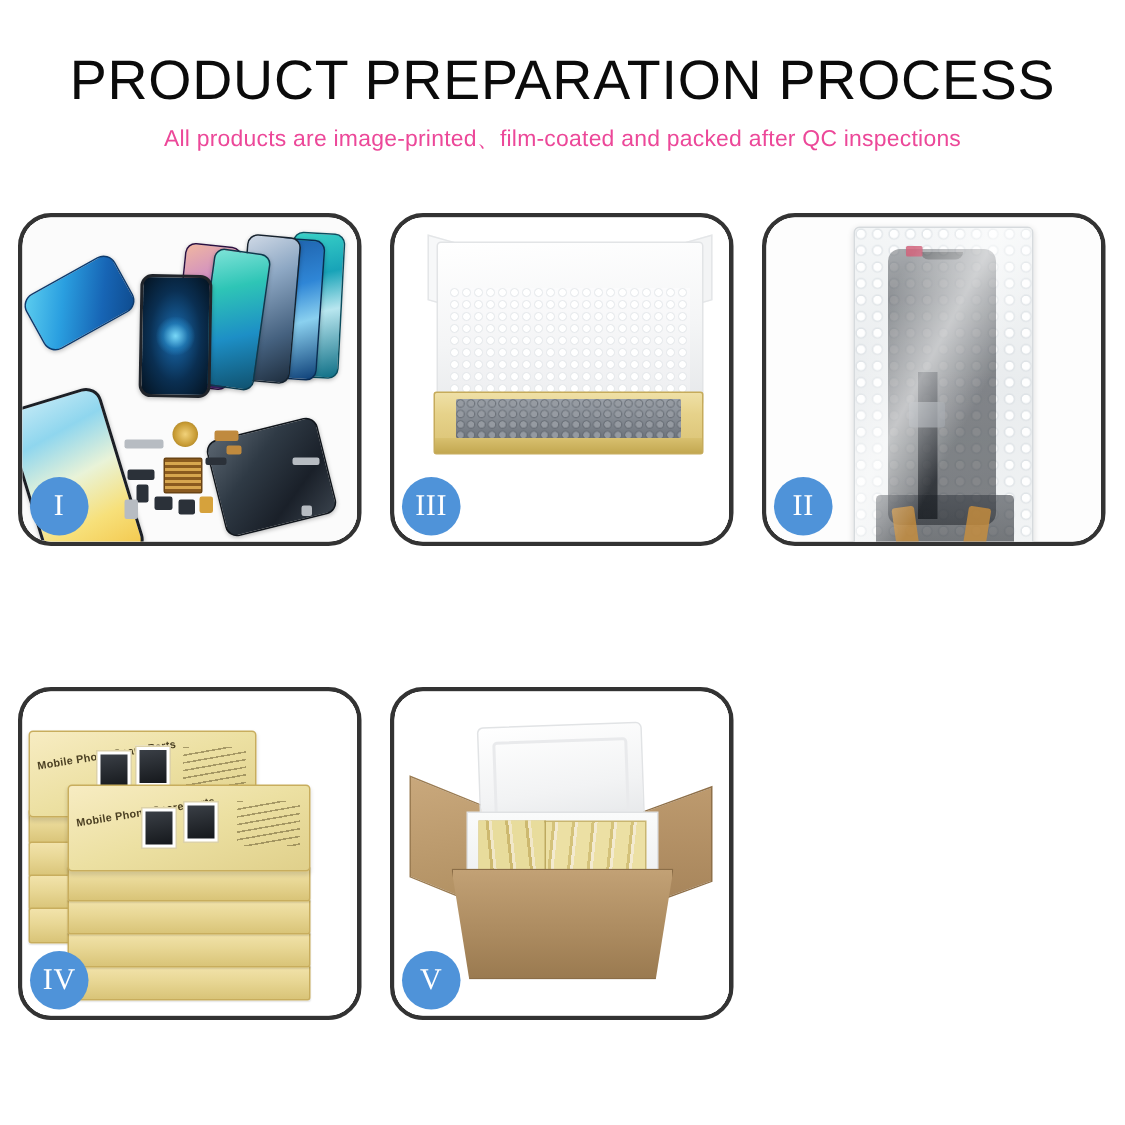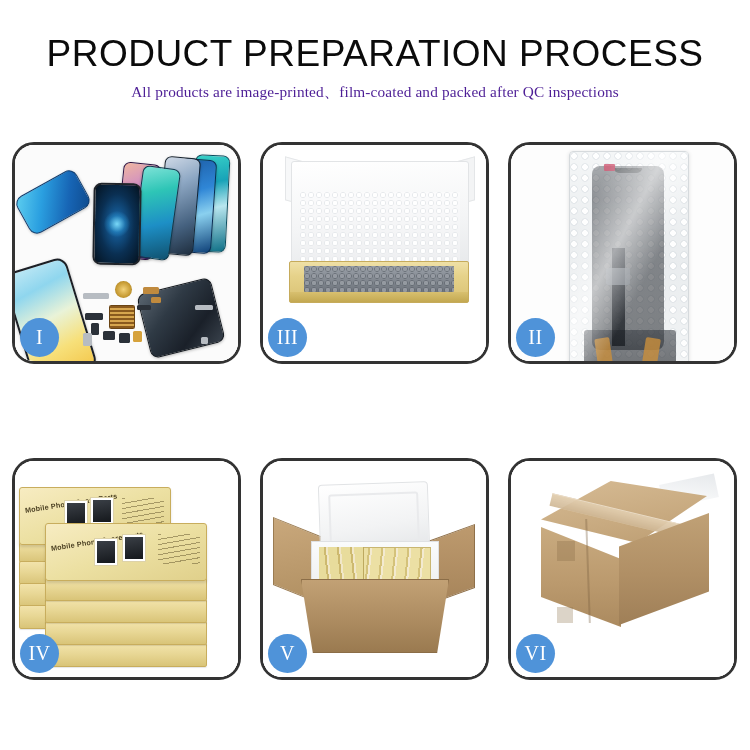--- a/index.html
+++ b/index.html
@@ -37,25 +37,25 @@
     font-size: 37px;
     font-weight: 400;
     letter-spacing: 0.5px;
     color: #0b0b0b;
     line-height: 1.12;
     white-space: nowrap;
   }
   .page-subtitle {
     margin: 0;
     padding-top: 8px;
-    font-family: Liberation Serif, serif;
+    font-family: Liberation Sans, sans-serif;
     font-size: 15.3px;
     font-weight: 400;
     letter-spacing: 0.15px;
-    color: #4c1d95;
+    color: #ec4899;
     white-space: nowrap;
   }
 
   
   .grid {
     position: absolute;
     left: 12px;
     top: 142px;
     width: 726px;
     height: 538px;
@@ -498,30 +498,15 @@
           <div class="ct-foamlid"></div>
           <div class="ct-foambox"></div>
           <div class="ct-goldrow"></div>
           <div class="ct-goldrow2"></div>
           <div class="ct-body"></div>
         </div>
       </div>
       <div class="badge">V</div>
     </div>
 
-    <div class="panel">
-      <div class="panel-inner">
-        <div class="scene-sealed">
-          <div class="sc-shadow"></div>
-          <div class="sc-top"></div>
-          <div class="sc-tape"></div>
-          <div class="sc-front"></div>
-          <div class="sc-side"></div>
-          <div class="sc-seam"></div>
-          <div class="sc-flap-a"></div>
-          <div class="sc-flap-b"></div>
-        </div>
-      </div>
-      <div class="badge">VI</div>
-    </div>
 
   </div>
 </div>
 
 </body></html>

